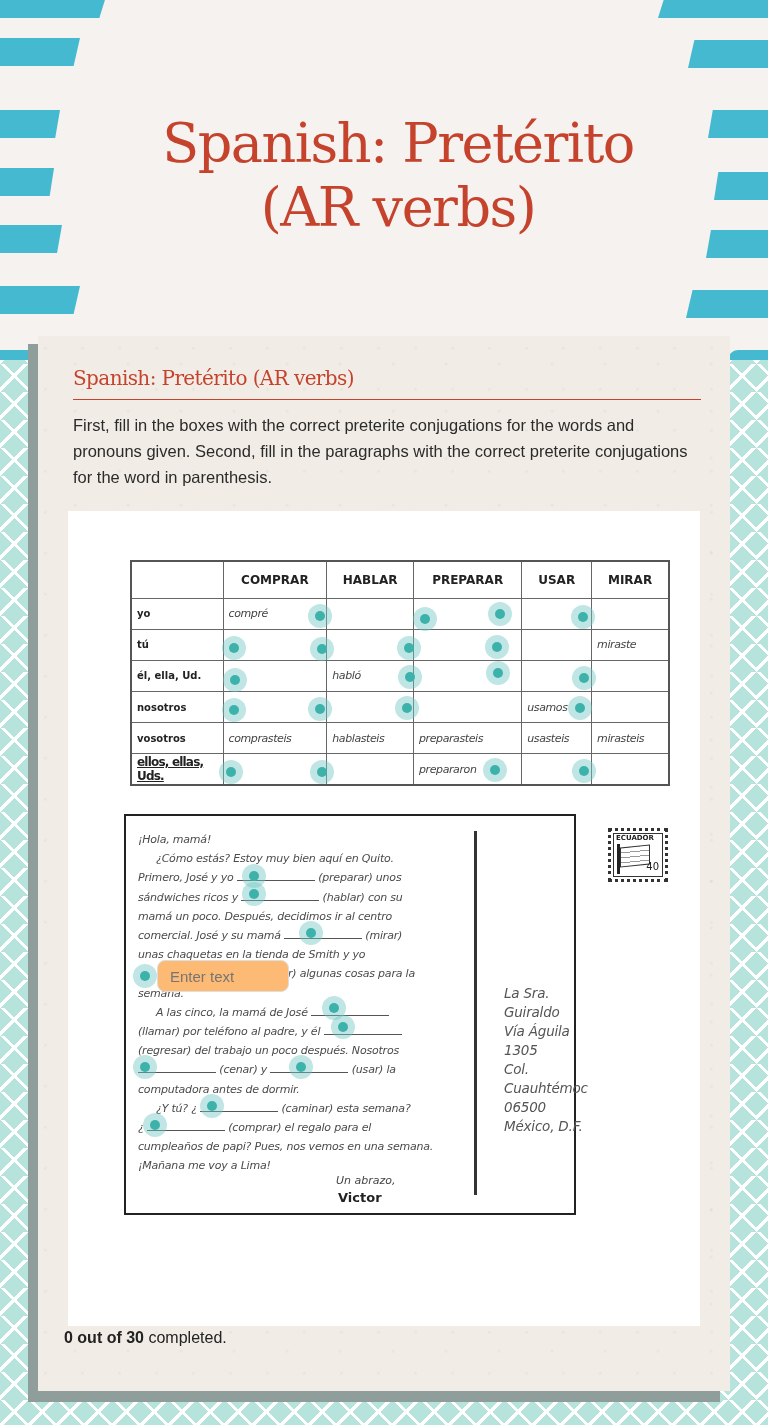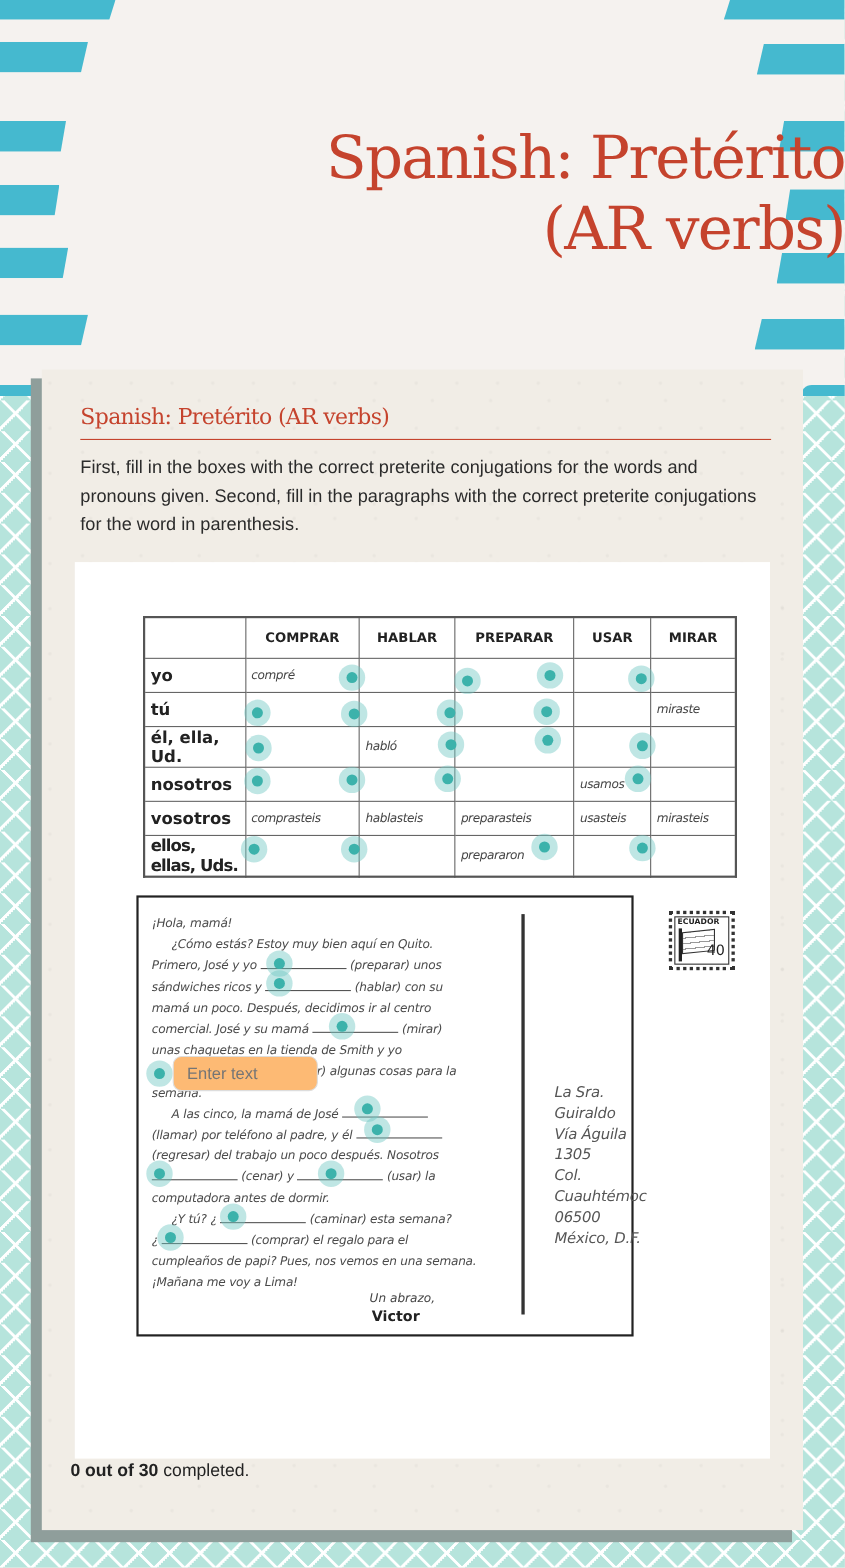--- a/index.html
+++ b/index.html
@@ -18,21 +18,21 @@
     background: #f5f2ef;
     overflow: hidden;
   }
   .flag {
     position: absolute; height: 28px; background: #45b9cf;
   }
   .flag.left { left: 0; clip-path: polygon(0 0, 100% 0, 92% 100%, 0 100%); }
   .flag.right { right: 0; clip-path: polygon(8% 0, 100% 0, 100% 100%, 0 100%); }
   .header-title {
     position: absolute; left: 0; right: 0; top: 112px;
-    text-align: right;
+    text-align: center;
     font-family: "DejaVu Serif", serif;
     color: #c5432d;
     font-size: 54px; line-height: 64px;
     letter-spacing: -1.5px;
     margin-left: 28px;
   }
   .teal-band-l { position:absolute; left:0; top:350px; width:38px; height:10px; background:#45b9cf; }
   .teal-band-r { position:absolute; right:0; top:350px; width:40px; height:10px; background:#45b9cf; border-top-left-radius: 20px; }
   .card-shadow {
     position: absolute; left: 28px; top: 344px; width: 692px; height: 1058px;
@@ -67,21 +67,21 @@
     position: absolute; left: 62px; top: 49px; width: 540px; height: 226px;
     border-collapse: collapse;
     border: 2px solid #555;
     font-family: "DejaVu Sans", sans-serif;
     font-size: 12px; color: #222;
   }
   .conj-table th, .conj-table td {
     border: 1px solid #666; height: 31px; padding: 0 5px;
   }
   .conj-table th { font-weight: bold; font-size: 12px; text-align: center; height: 37px; }
-  .conj-table td.pron { font-weight: bold; font-size: 15px; width: 92px; }
+  .conj-table td.pron { font-weight: bold; font-size: 10px; width: 92px; }
   .conj-table td.given { font-style: italic; font-size: 11px; color: #444; letter-spacing: -0.4px; }
   .dot {
     position: absolute; width: 24px; height: 24px; border-radius: 50%;
     background: rgba(112,200,196,0.45);
     transform: translate(-50%, -50%);
     cursor: pointer;
   }
   .dot::after {
     content: ""; position: absolute; left: 7px; top: 7px; width: 10px; height: 10px;
     border-radius: 50%; background: #3cb2ab;
@@ -106,21 +106,21 @@
     position: absolute; left: 378px; top: 168px;
     font-family: "DejaVu Sans", sans-serif; font-style: italic;
     font-size: 13.5px; line-height: 19px; color: #555; letter-spacing: -0.2px;
   }
   .stamp {
     position: absolute; left: 482px; top: 12px; width: 60px; height: 54px;
     border: 3px dotted #333; padding: 2px;
   }
   .stamp-inner { width: 100%; height: 100%; border: 1px solid #333; position: relative; background: #fff; }
   .stamp-label { position:absolute; left:2px; top:0; font-size: 7px; font-weight: bold; font-family: "DejaVu Sans", sans-serif; color:#222; }
-  .stamp-value { position:absolute; right:3px; bottom:4px; font-size: 13px; font-family: "DejaVu Sans", sans-serif; color:#222;margin-top:40px; }
+  .stamp-value { position:absolute; right:3px; bottom:4px; font-size: 10px; font-family: "DejaVu Sans", sans-serif; color:#222;margin-top:40px; }
   .stamp-flag { position:absolute; left:6px; top:12px; width:30px; height:20px; border:1px solid #333; background: repeating-linear-gradient(180deg,#fff 0 4px,#999 4px 5px); transform: skewY(-6deg); }
   .stamp-pole { position:absolute; left:3px; top:10px; width:3px; height:30px; background:#222; }
   .text-input {
     position: absolute; left: 89px; top: 449px; width: 132px; height: 32px;
     background: #fdba74; border: 1px solid #ddd; border-radius: 8px;
     font-family: "Liberation Sans", sans-serif; font-size: 15px; color: #555;
     padding: 0 12px; outline: none;
   }
   .status {
     position: absolute; left: 26px; top: 993px;
@@ -204,21 +204,21 @@
         </tr>
         <tr>
           <td class="pron">vosotros</td>
           <td class="given">comprasteis</td>
           <td class="given">hablasteis</td>
           <td class="given">preparasteis</td>
           <td class="given">usasteis</td>
           <td class="given">mirasteis</td>
         </tr>
         <tr>
-          <td class="pron" style="letter-spacing:-0.8px;font-size:15px;">ellos, ellas, Uds.</td>
+          <td class="pron" style="letter-spacing:-0.8px;font-size:12px;text-decoration:underline;">ellos, ellas, Uds.</td>
           <td class="given"></td>
           <td class="given"></td>
           <td class="given">prepararon</td>
           <td class="given"></td>
           <td class="given"></td>
         </tr>
       </tbody>
     </table>
 
     <div class="dot" style="left:252px;top:105px"></div>

